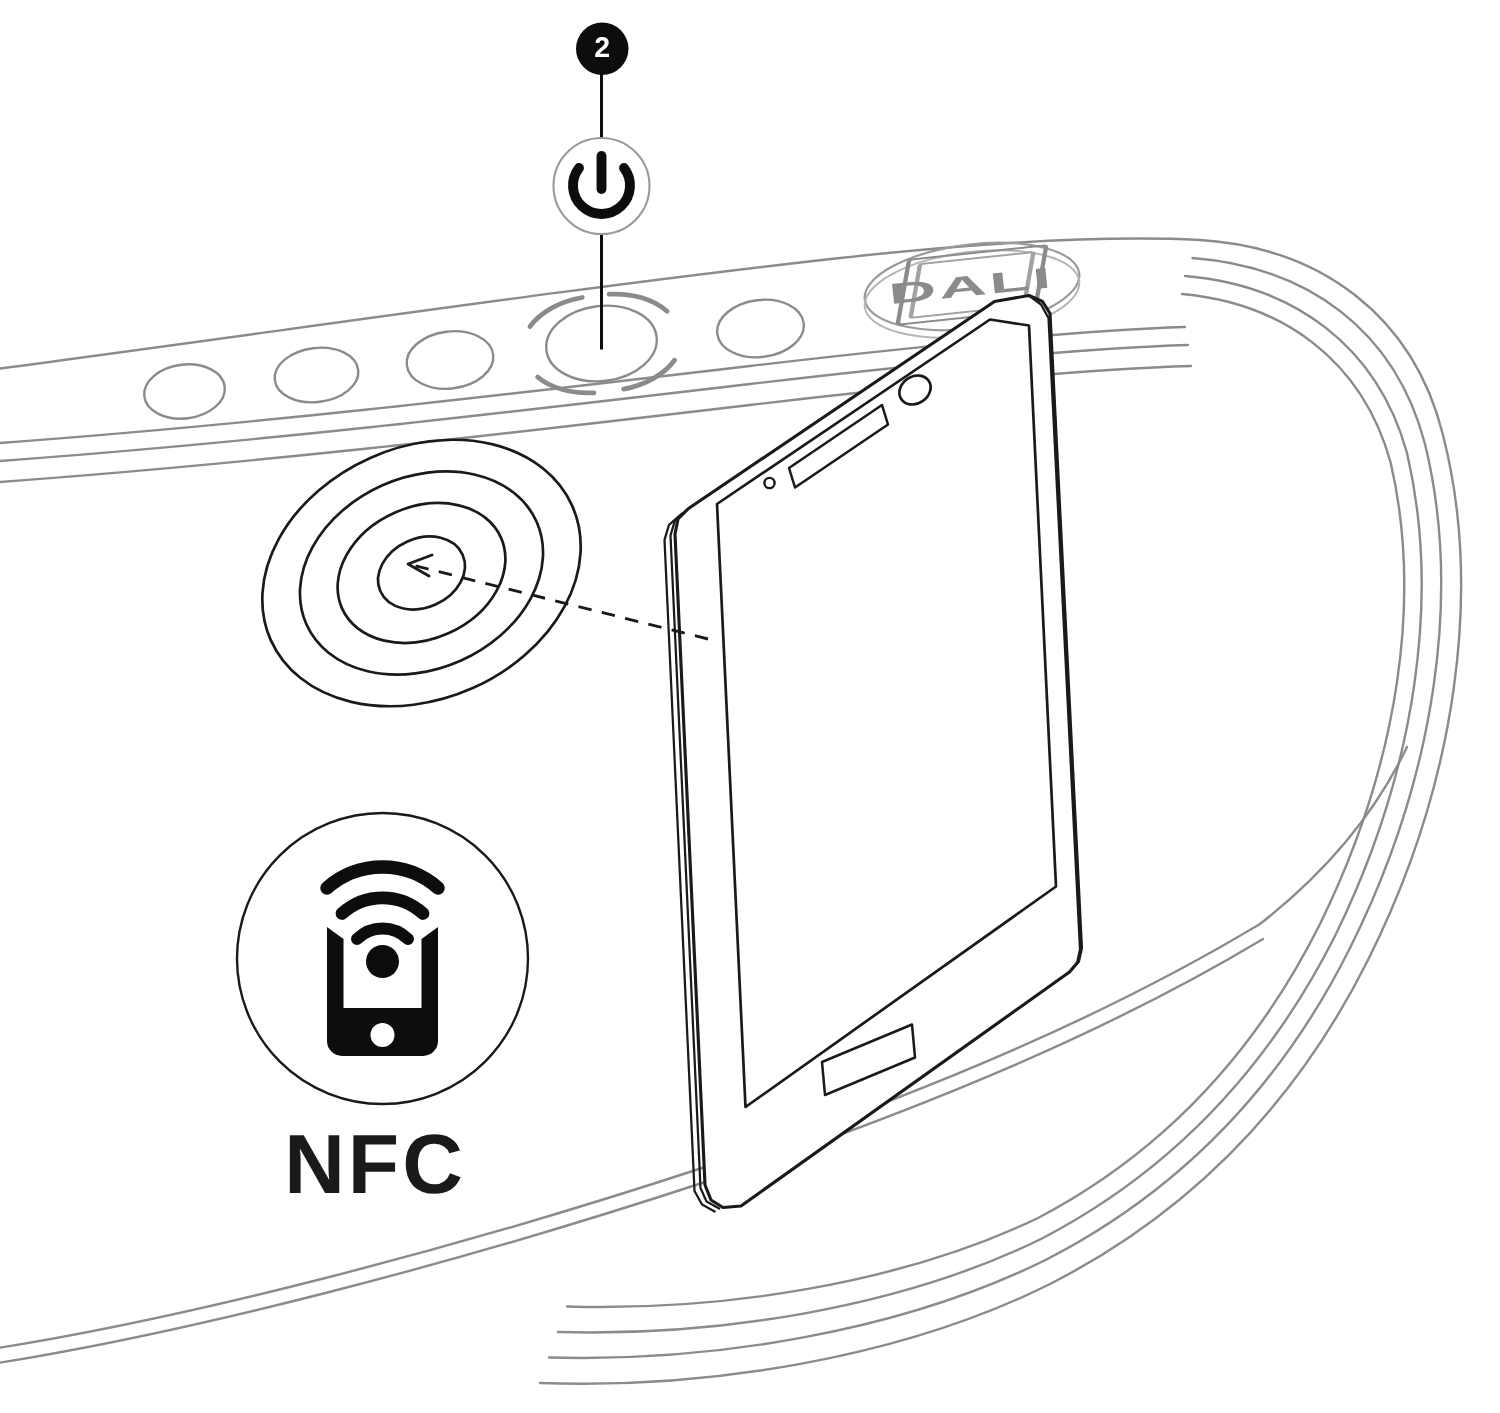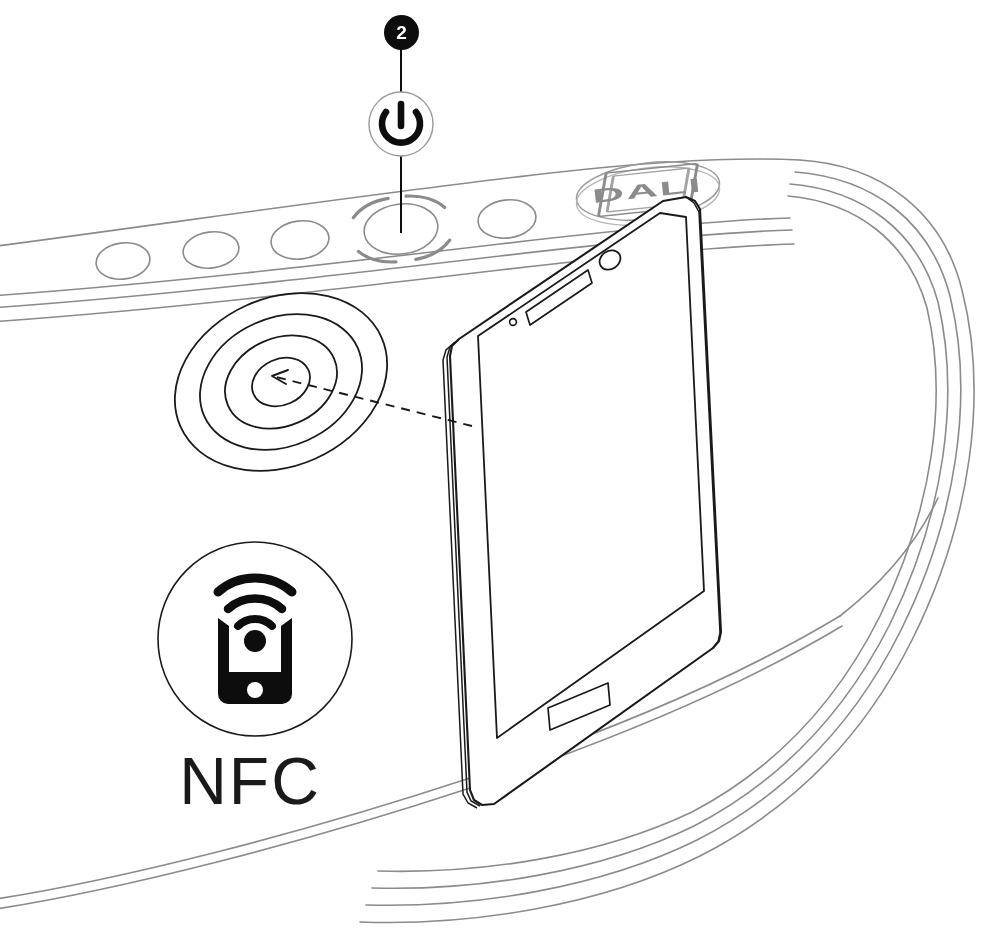--- a/index.html
+++ b/index.html
@@ -28,22 +28,22 @@
     height: 942px;
     overflow: visible;
   }
   .nfc-label {
     position: absolute;
     left: 0;
     top: 748px;
     width: 500px;
     text-align: center;
     font-family: "Liberation Sans", sans-serif;
-    font-size: 66px;
-    font-weight: 400;
+    font-size: 56px;
+    font-weight: 700;
     letter-spacing: 2px;
     color: #1a1a1a;
     line-height: 1;
     user-select: none;
   }
   .badge-num {
     position: absolute;
     left: 384px;
     top: 15px;
     width: 35px;

